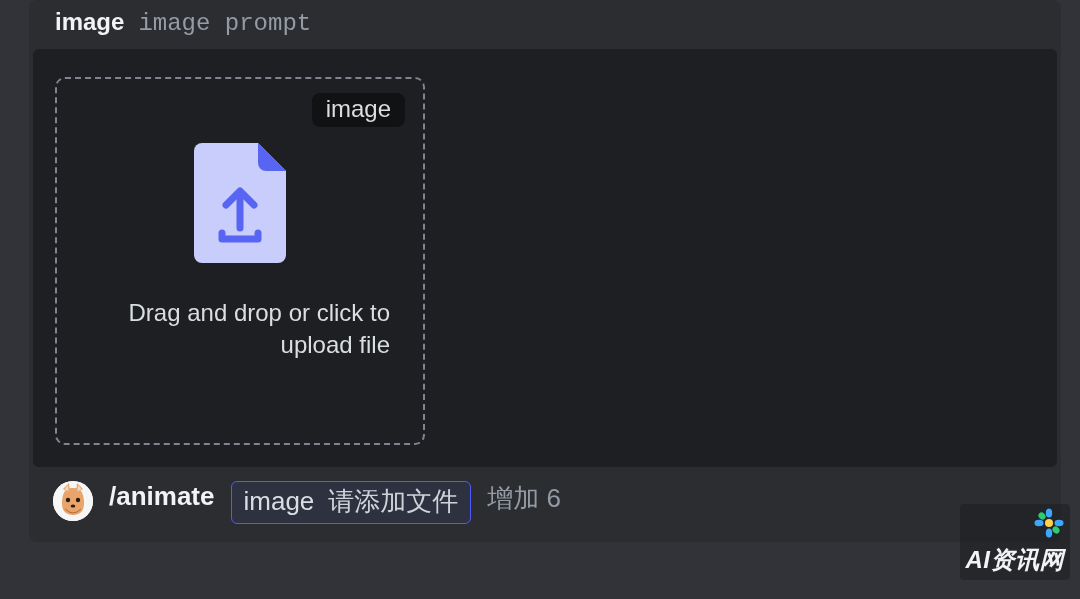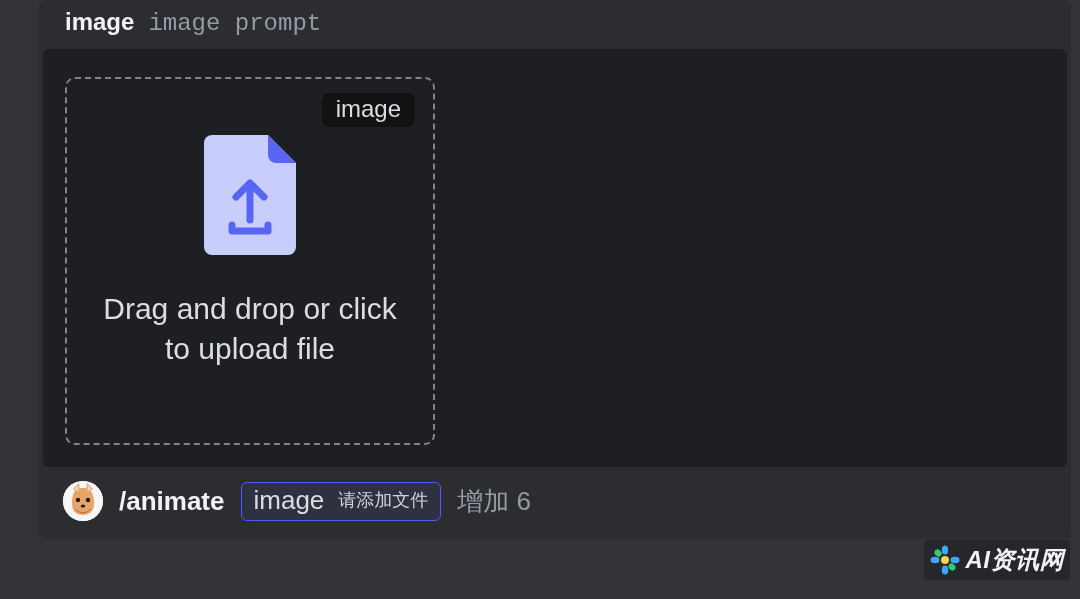--- a/index.html
+++ b/index.html
@@ -11,21 +11,21 @@
     width: 1080px;
     height: 599px;
     background: #313338;
     font-family: -apple-system, BlinkMacSystemFont, "Segoe UI", Helvetica, Arial, sans-serif;
     color: #dbdee1;
     overflow: hidden;
     position: relative;
   }
   .panel {
     position: absolute;
-    left: 39px;
+    left: 29px;
     top: 0;
     width: 1032px;
     background: #2b2d31;
     border-radius: 8px;
     padding: 0;
   }
   .panel-header {
     padding: 8px 24px 8px 26px;
     display: flex;
     align-items: baseline;
@@ -70,29 +70,28 @@
     font-size: 24px;
     padding: 2px 14px 4px 14px;
     border-radius: 8px;
     font-weight: 400;
   }
   .file-icon-wrap {
     margin-top: -18px;
     margin-bottom: 30px;
   }
   .dropzone-text {
-    font-size: 30px;
-    color: #dbdee1;
-    text-align: center;
+    font-size: 24px;
+    color: #dbdee1;
+    text-align: right;
     line-height: 1.35;
     max-width: 300px;
   }
   .composer {
     display: flex;
-    align-items: center;
     padding: 14px 24px 18px 24px;
     gap: 16px;
   }
   .avatar {
     width: 40px;
     height: 40px;
     border-radius: 50%;
     background: #f2f2f2;
     flex-shrink: 0;
     overflow: hidden;
@@ -113,40 +112,41 @@
     align-items: center;
     gap: 14px;
     background: rgba(88,101,242,0.08);
   }
   .param-name {
     font-size: 26px;
     color: #dbdee1;
     font-weight: 400;
   }
   .param-value {
-    font-size: 18px;
+    font-size: 26px;
     color: #cfd3d8;
     font-weight: 400;
     font-family: Liberation Mono, monospace;
   }
   .add-more {
     font-size: 26px;
     color: #949ba4;
     font-weight: 400;
   }
   .watermark {
     position: absolute;
     right: 10px;
     bottom: 19px;
     display: flex;
-    align-items: center;
+    align-items: flex-end;
     gap: 6px;
     background: rgba(28,30,33,0.55);
     padding: 4px 6px;
     border-radius: 4px;
+    flex-direction: column;
   }
   .watermark-logo {
     width: 30px;
     height: 30px;
     position: relative;
   }
   .watermark-text {
     font-size: 24px;
     font-weight: 700;
     color: #f2f3f5;

